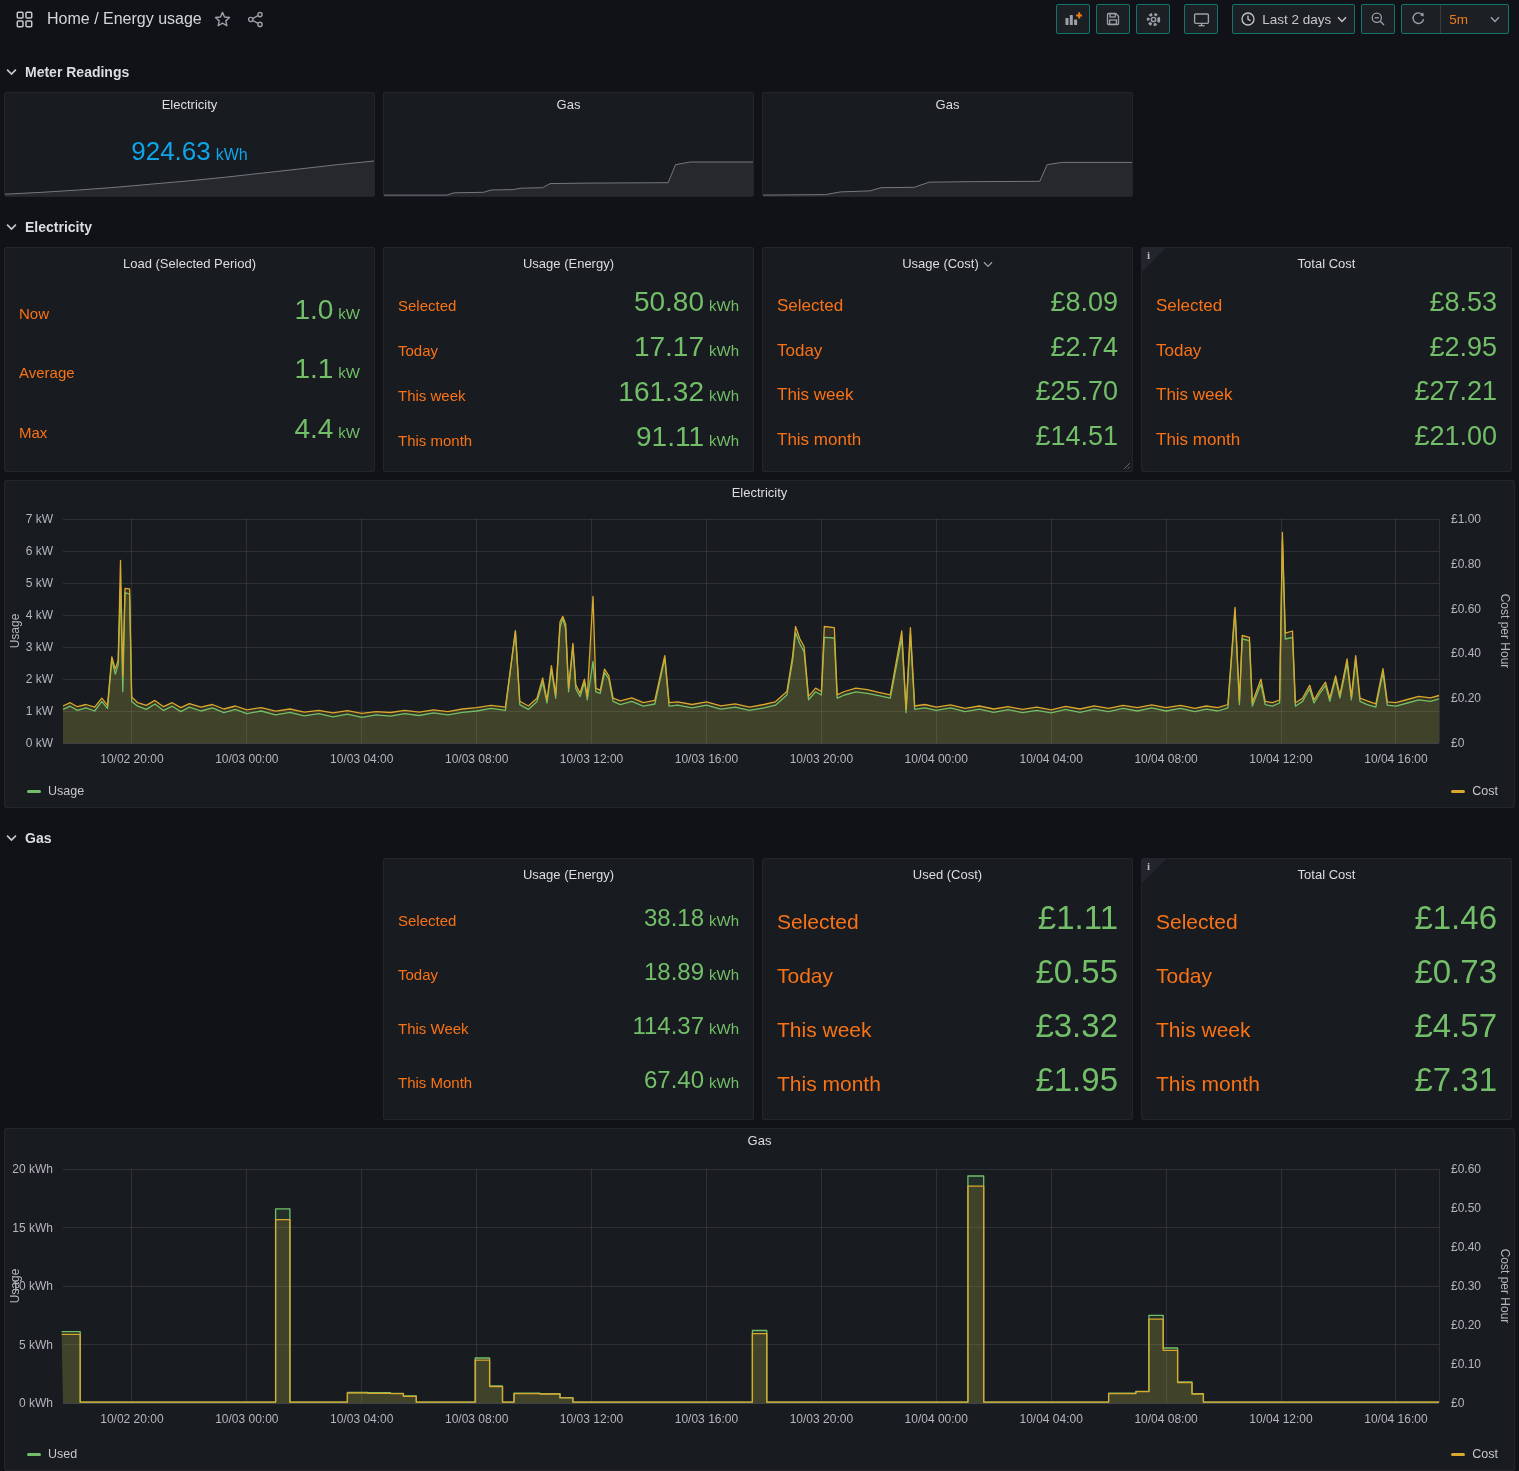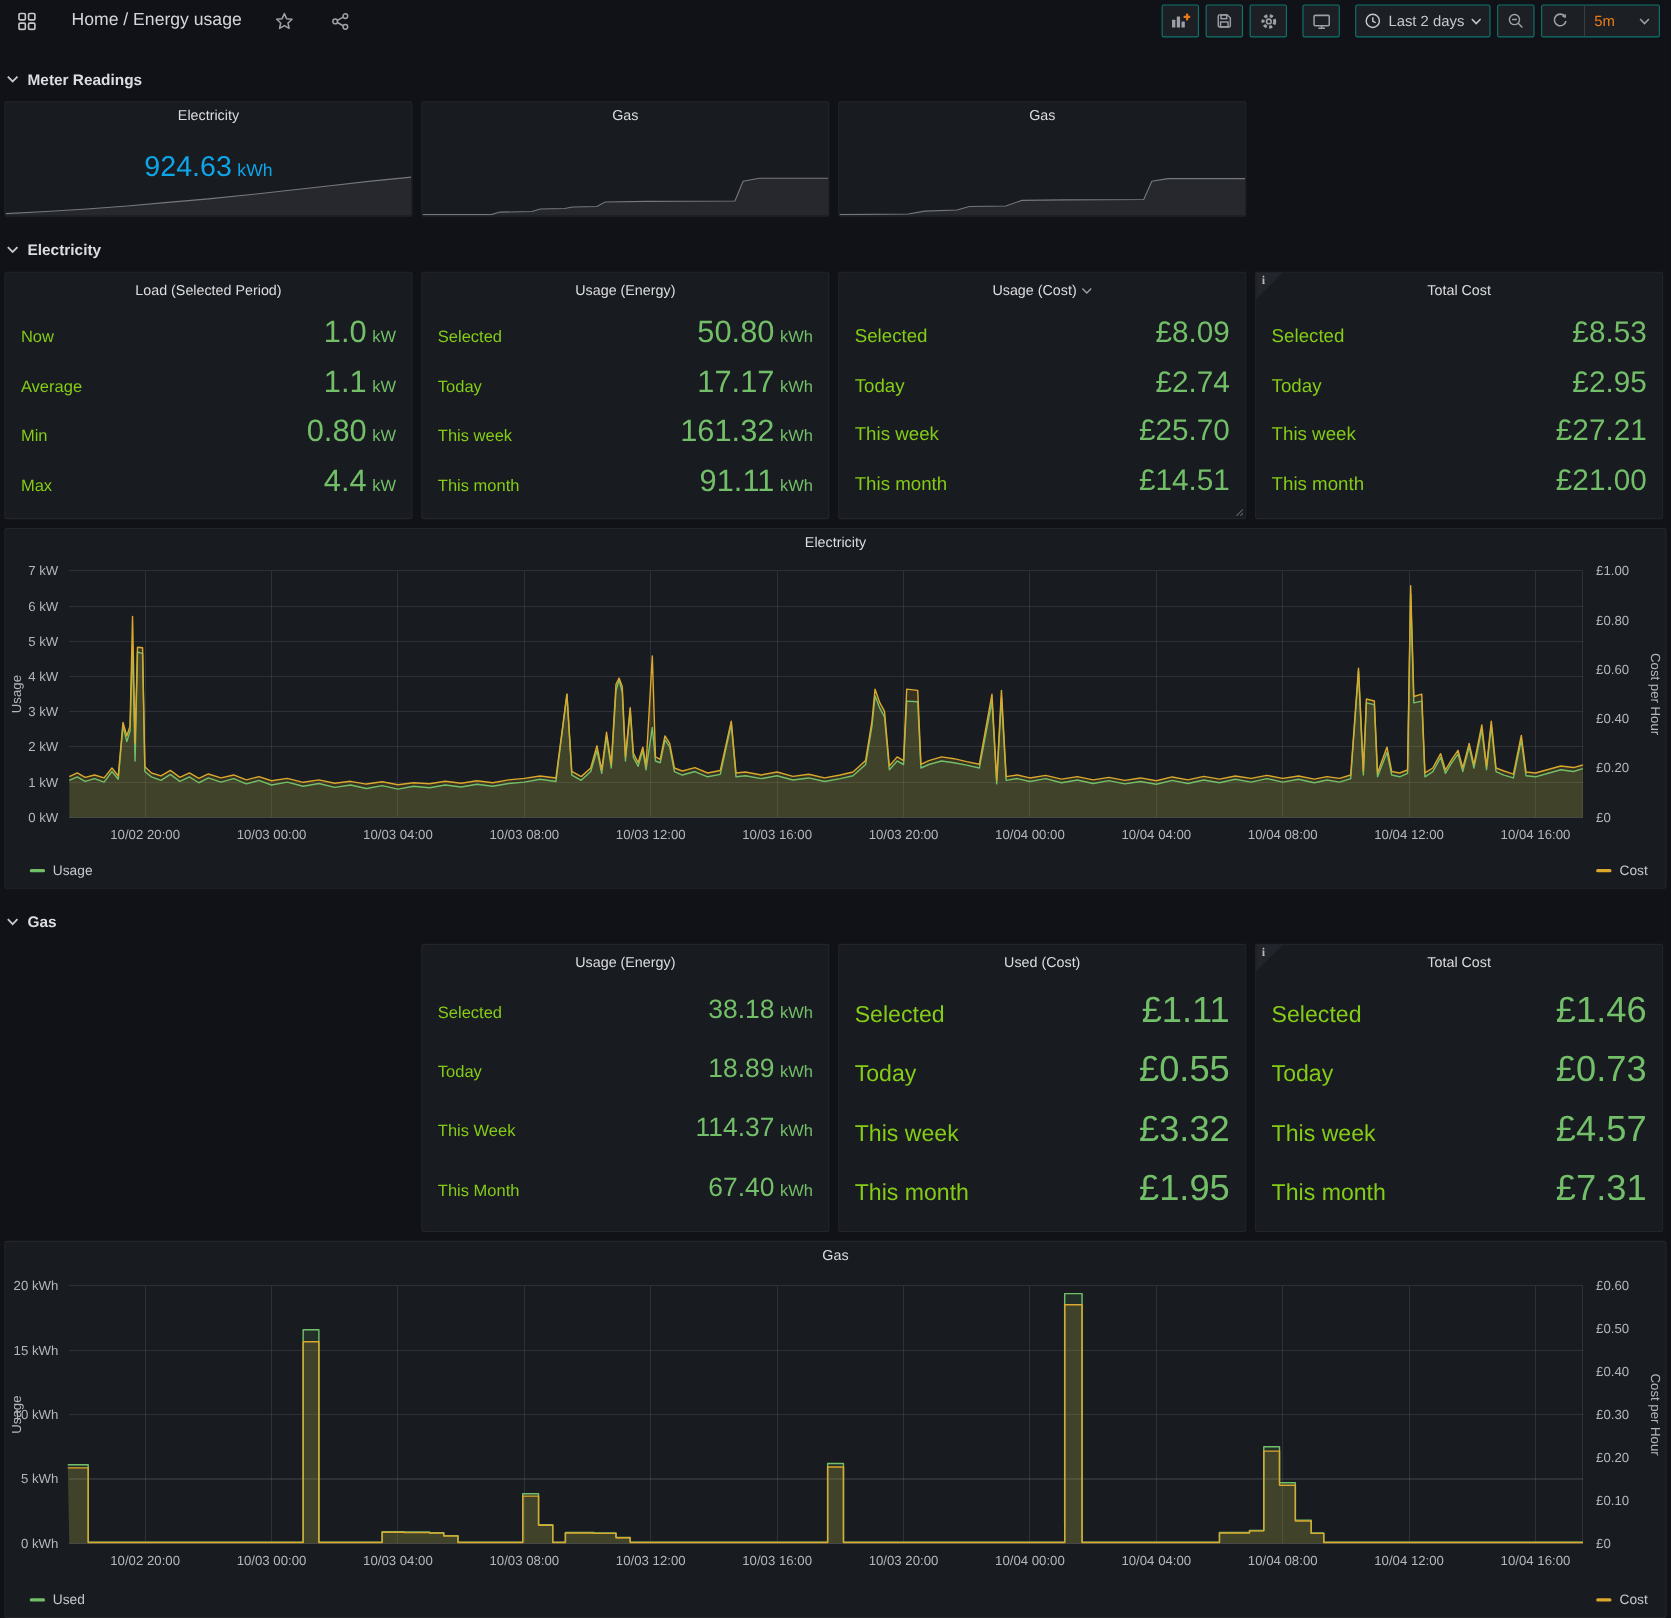--- a/index.html
+++ b/index.html
@@ -2,21 +2,21 @@
 <html><head>
 <meta charset="utf-8">
 <style>
   * { margin:0; padding:0; box-sizing:border-box; }
   html,body { background:#111217; }
   body { font-family:"Liberation Sans", sans-serif; color:#d8d9da; }
   #app { position:relative; width:1519px; height:1471px; background:#111217; overflow:hidden; }
 
   
   .topbar { height:38px; display:flex; align-items:center; justify-content:space-between; padding:0 10px 0 12px; }
-  .tb-left { display:flex; align-items:center; gap:27px; }
+  .tb-left { display:flex; align-items:center; gap:9px; }
   .crumb { font-size:16px; color:#d5d6d9; margin-left:2px; }
   .icon-btn { display:inline-flex; align-items:center; justify-content:center; width:24px; height:24px; cursor:pointer; }
   .tb-right { display:flex; align-items:center; gap:6px; }
   .tbtn { display:inline-flex; align-items:center; justify-content:center; gap:6px; height:30px; min-width:34px;
           background:#1c1f24; border:1px solid #0f766e; border-radius:2px; padding:0 7px; color:#c7c8ca; cursor:pointer; }
   .tbtn.split { padding:0; }
   .tbtn .seg { display:inline-flex; align-items:center; gap:22px; padding:0 8px; height:100%; }
   .tbtn .seg + .seg { border-left:1px solid #383b42; }
   .tb-group { display:flex; align-items:center; gap:6px; margin-left:8px; }
   .tr-text { font-size:13.5px; color:#c7c8ca; }
@@ -41,21 +41,21 @@
   .meter-value b { font-size:26px; font-weight:500; }
   .meter-value i { font-style:normal; font-size:16px; margin-left:5px; }
   .spark { position:absolute; left:0; right:0; bottom:0; width:100%; height:46px; z-index:1; }
 
   
   .stats-row { height:225px; margin-top:6px; }
   .gas-stats-row { height:262px; margin-top:6px; }
   .stat-panel { display:flex; flex-direction:column; padding:4px 14px 8px; }
   .stat-body { flex:1; display:flex; flex-direction:column; justify-content:space-around; padding:4px 0 4px; }
   .srow { display:flex; justify-content:space-between; align-items:baseline; }
-  .slabel { color:#84cc16; }
+  .slabel { color:#f97316; }
   .sval { color:#73bf69; font-weight:500; white-space:nowrap; }
   .sval b { font-weight:500; }
   .sval i { font-style:normal; margin-left:5px; }
   .pA .slabel { font-size:15px; }  .pA .sval b { font-size:28px; } .pA .sval i { font-size:15px; }
   .pB .slabel { font-size:17px; }  .pB .sval b { font-size:27px; }
   .pC .slabel { font-size:15px; }  .pC .sval b { font-size:24px; } .pC .sval i { font-size:15px; }
   .pD .slabel { font-size:21px; }  .pD .sval b { font-size:33px; }
 
   .info-corner { position:absolute; top:0; left:0; width:0; height:0;
                  border-top:24px solid #22252b; border-right:24px solid transparent; z-index:3; }
@@ -251,24 +251,20 @@
       <div class="panel col stat-panel pA">
         <div class="panel-title">Load (Selected Period)</div>
         <div class="stat-body">
           <div class="srow">
             <span class="slabel">Now</span>
             <span class="sval"><b>1.0</b><i>kW</i></span>
           </div>
           <div class="srow">
             <span class="slabel">Average</span>
             <span class="sval"><b>1.1</b><i>kW</i></span>
-          </div>
-          <div class="srow">
-            <span class="slabel">Min</span>
-            <span class="sval"><b>0.80</b><i>kW</i></span>
           </div>
           <div class="srow">
             <span class="slabel">Max</span>
             <span class="sval"><b>4.4</b><i>kW</i></span>
           </div>
         </div>
       </div>
 
       <div class="panel col stat-panel pA">
         <div class="panel-title">Usage (Energy)</div>

